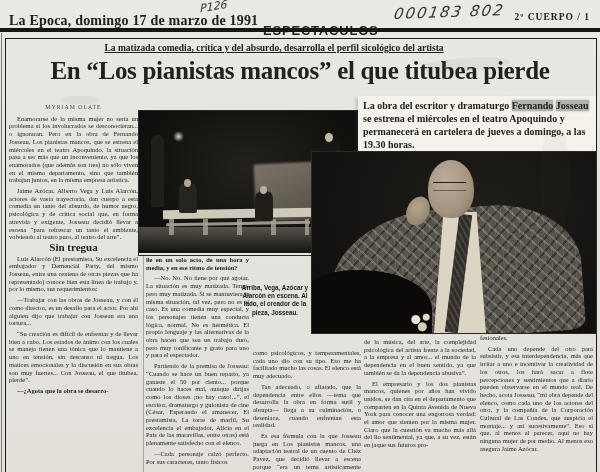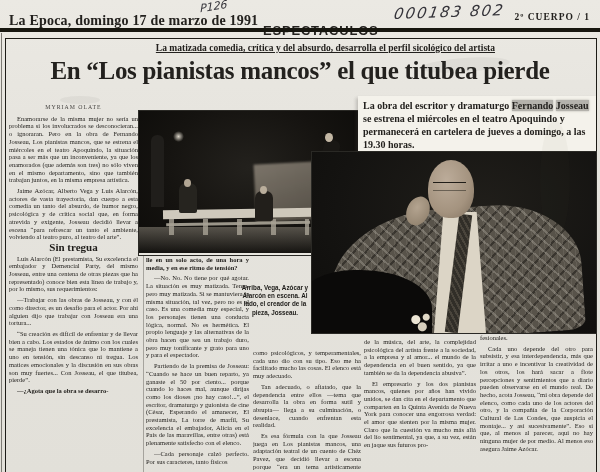--- a/index.html
+++ b/index.html
@@ -12,21 +12,21 @@
         font-weight:bold;font-size:13px;letter-spacing:.8px;}
   .page-ref{position:absolute;right:10px;top:12px;font-size:9.5px;font-weight:bold;letter-spacing:1px;}
   .hw{position:absolute;font-family:"DejaVu Sans",sans-serif;font-style:italic;color:#35343a;}
   .hw-p126{left:200px;top:0px;font-size:11px;transform:rotate(-9deg) skewX(-8deg);}
   .hw-code{left:394px;top:3px;font-size:15px;letter-spacing:2px;transform:rotate(-2deg) skewX(-12deg);}
   .thick-rule{position:absolute;left:0;top:28px;width:600px;height:4px;background:#17160f;}
   .edge-line{position:absolute;left:1px;top:33px;width:1px;height:439px;background:#7c7a74;}
   
   .frame{position:absolute;left:5px;top:38px;width:590px;height:434px;
          border-top:1.5px solid #1c1b16;border-left:1.5px solid #1c1b16;border-right:1.5px solid #1c1b16;}
-  .kicker{position:absolute;left:5px;top:43px;width:490px;text-align:right;
+  .kicker{position:absolute;left:5px;top:43px;width:538px;text-align:center;
           font-size:9.5px;font-weight:bold;}
   .kicker span{text-decoration:underline;}
   .headline{position:absolute;left:5px;top:57px;width:590px;text-align:center;white-space:nowrap;
             font-size:25px;font-weight:bold;letter-spacing:-.3px;}
   
   .col{position:absolute;font-size:6.5px;line-height:7.7px;text-align:justify;color:#1f1d1a;overflow:hidden;}
   .col p{margin:0 0 3px;text-indent:8px;}
   .col p.ni{text-indent:0;}
   .col p.b{font-weight:bold;}
   .col1{left:9px;top:104px;width:129px;height:368px;}

